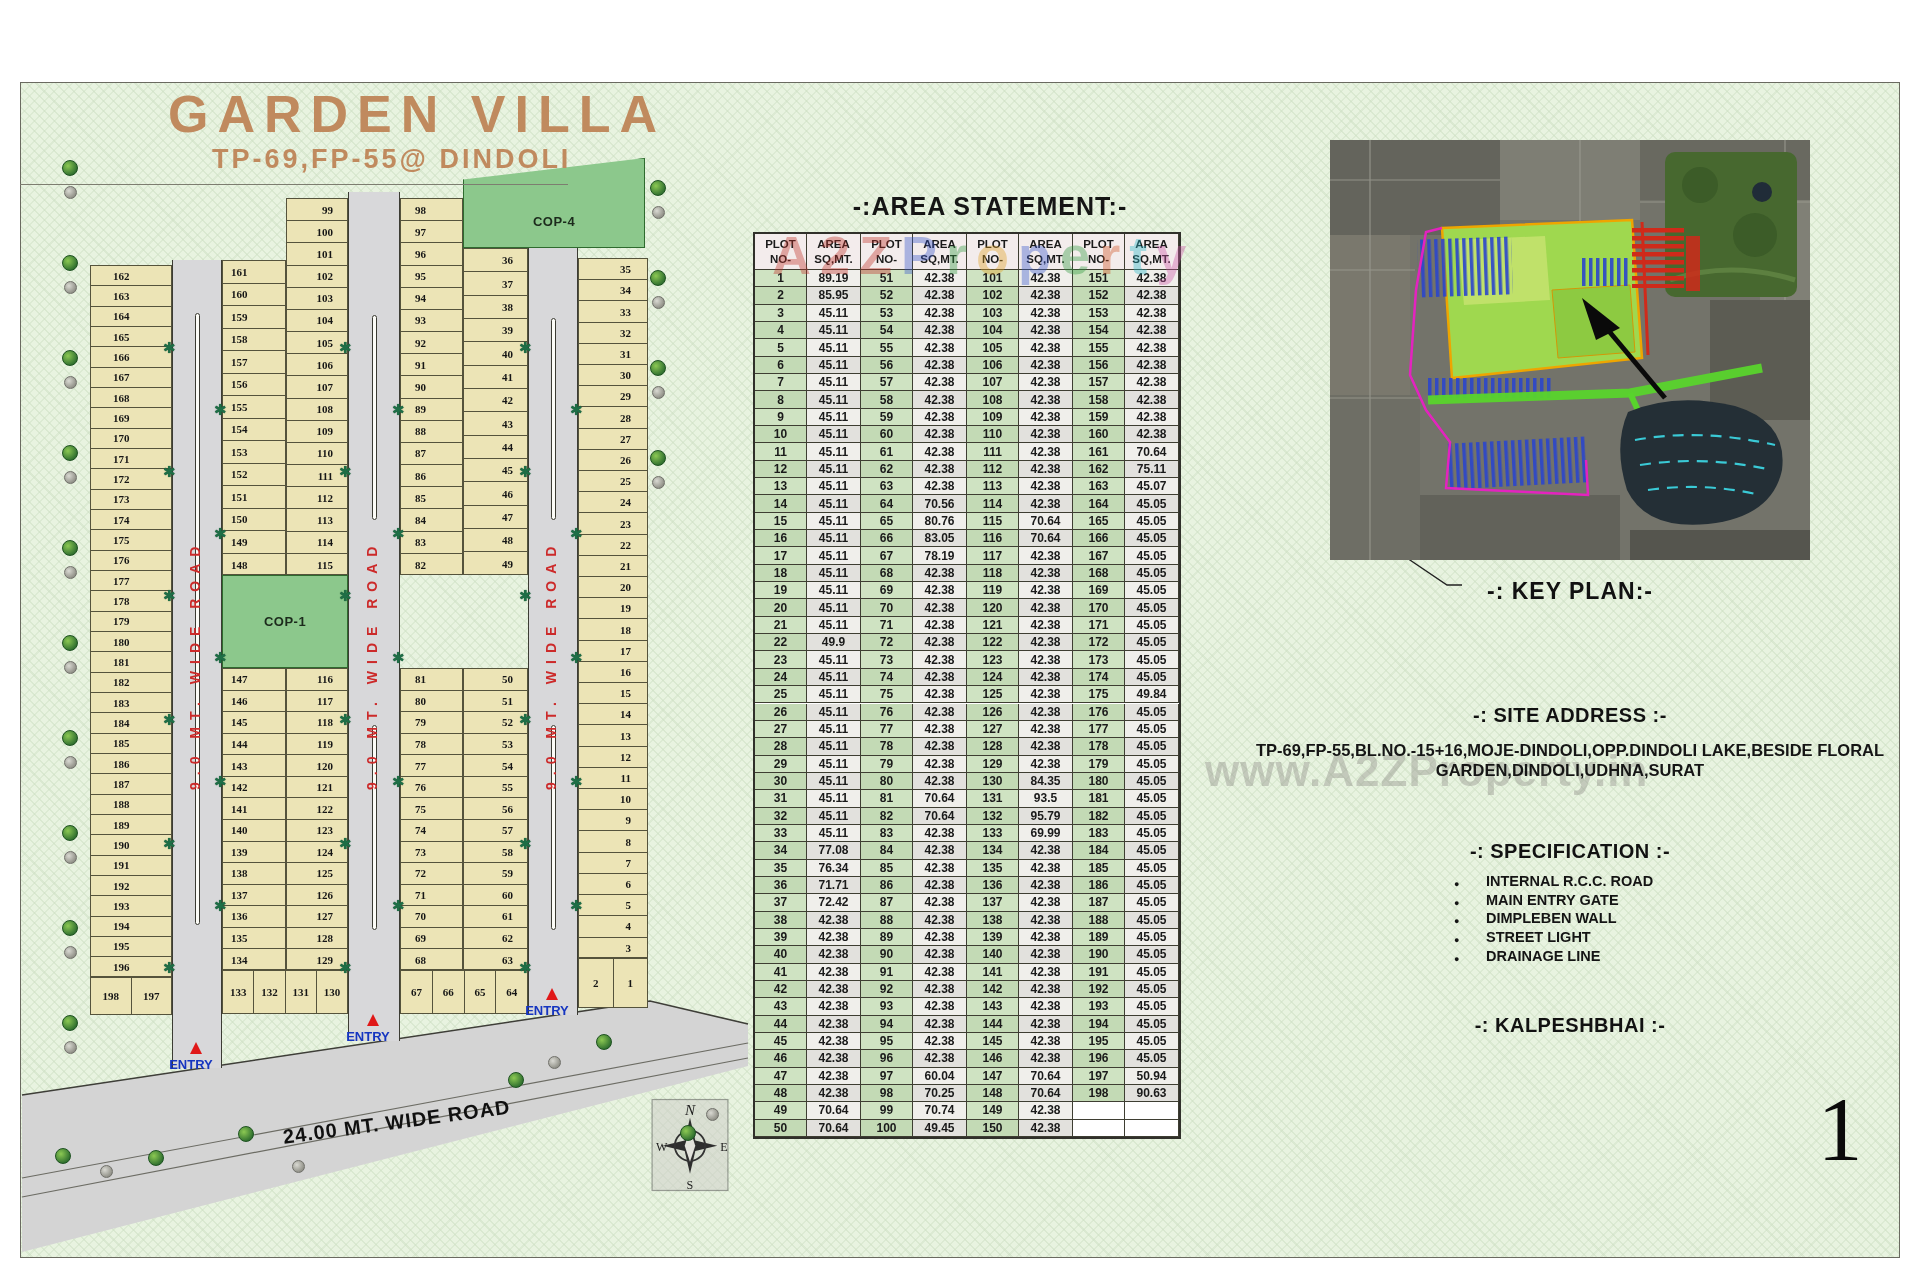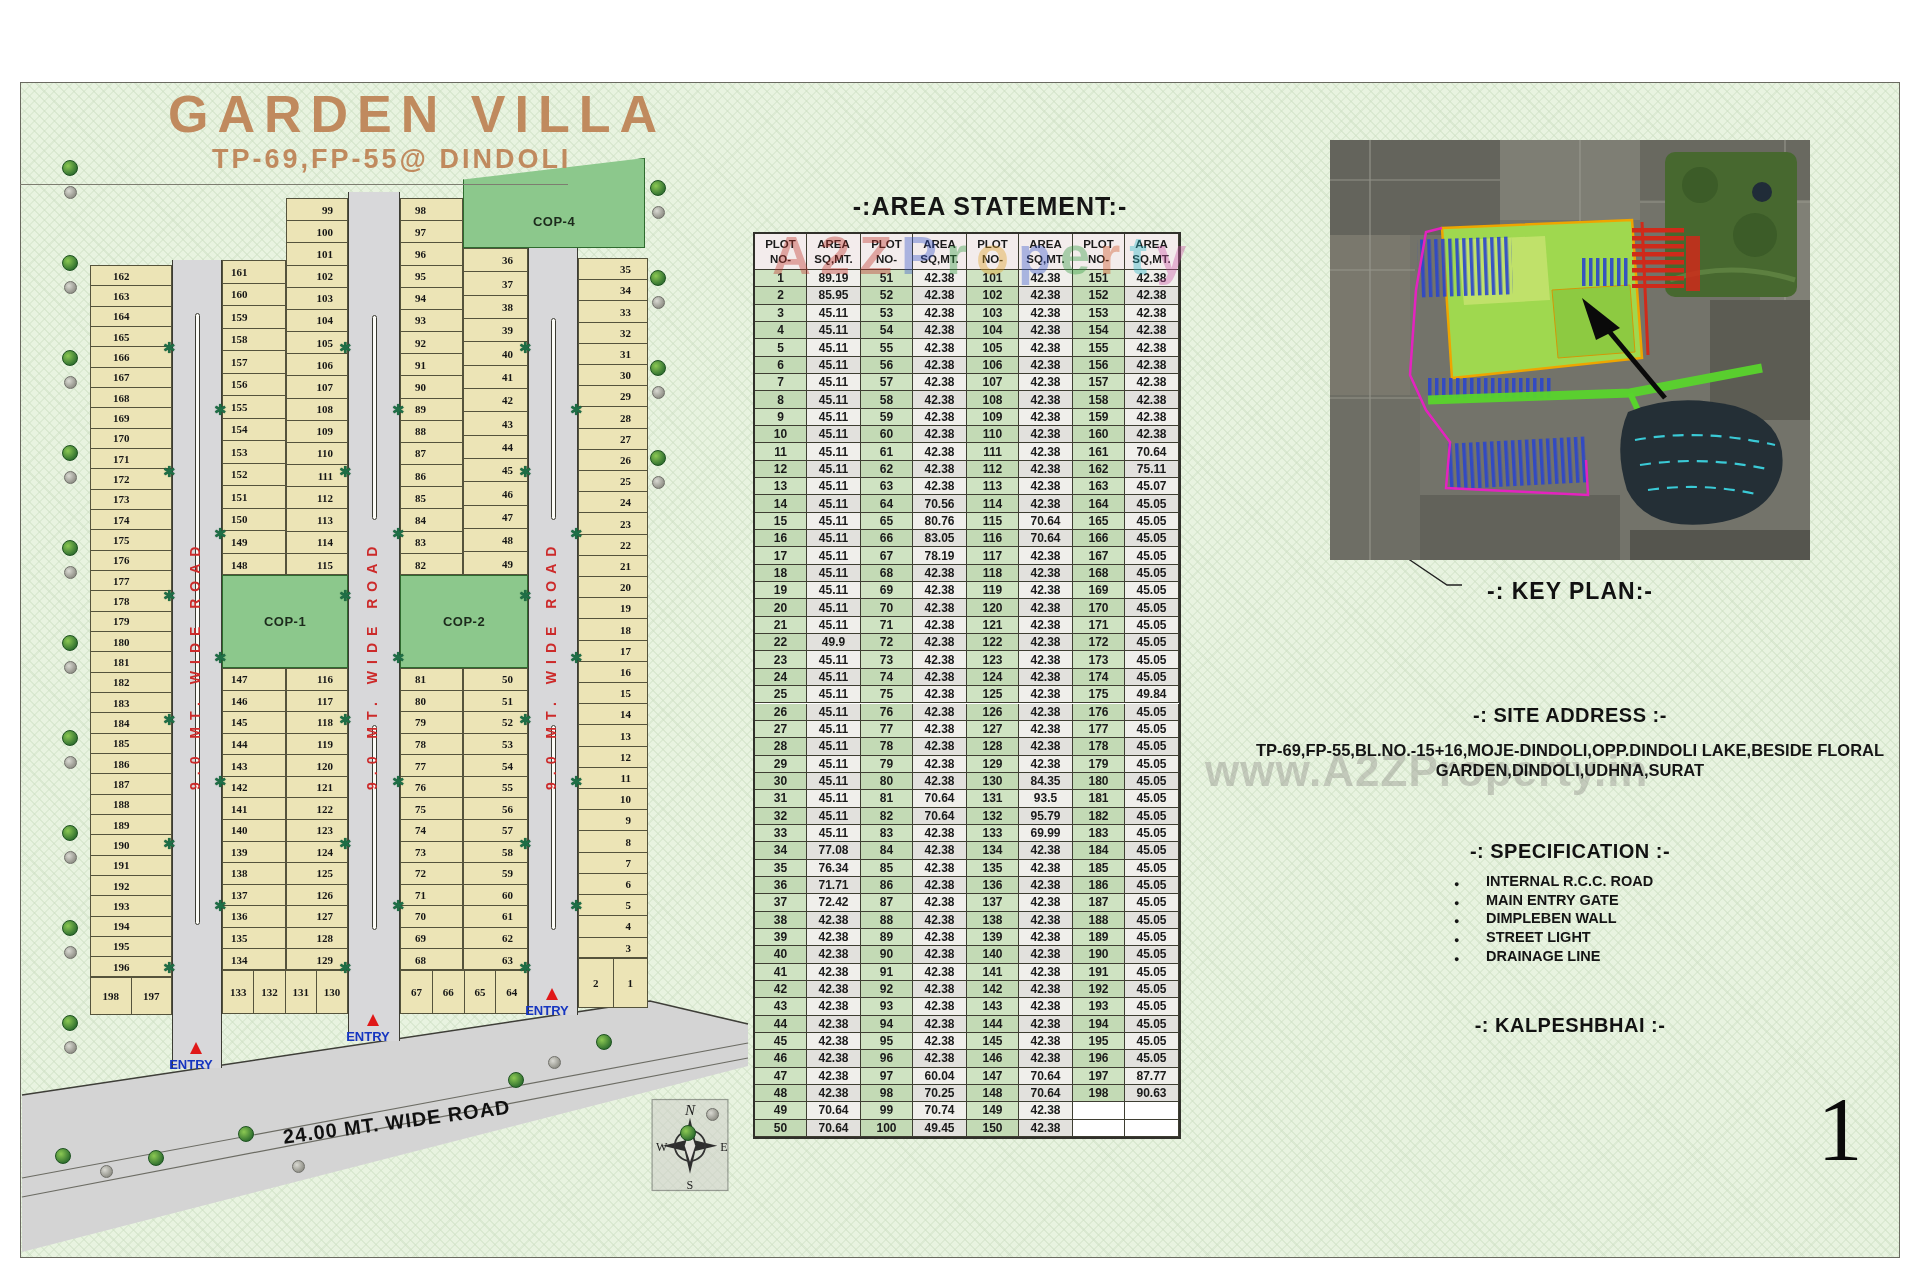--- a/index.html
+++ b/index.html
@@ -517,21 +517,21 @@
       <div class="tcell" style="left: 264px; top: 816.3px; width: 54px; height: 17.34px; background: rgb(226, 225, 221);">42.38</div>
       <div class="tcell" style="left: 318px; top: 816.3px; width: 52px; height: 17.34px; background: rgb(195, 218, 181);">196</div>
       <div class="tcell" style="left: 370px; top: 816.3px; width: 54px; height: 17.34px; background: rgb(226, 225, 221);">45.05</div>
       <div class="tcell" style="left: 0px; top: 833.64px; width: 52px; height: 17.34px; background: rgb(207, 227, 194);">47</div>
       <div class="tcell" style="left: 52px; top: 833.64px; width: 54px; height: 17.34px; background: rgb(240, 239, 235);">42.38</div>
       <div class="tcell" style="left: 106px; top: 833.64px; width: 52px; height: 17.34px; background: rgb(207, 227, 194);">97</div>
       <div class="tcell" style="left: 158px; top: 833.64px; width: 54px; height: 17.34px; background: rgb(240, 239, 235);">60.04</div>
       <div class="tcell" style="left: 212px; top: 833.64px; width: 52px; height: 17.34px; background: rgb(207, 227, 194);">147</div>
       <div class="tcell" style="left: 264px; top: 833.64px; width: 54px; height: 17.34px; background: rgb(240, 239, 235);">70.64</div>
       <div class="tcell" style="left: 318px; top: 833.64px; width: 52px; height: 17.34px; background: rgb(207, 227, 194);">197</div>
-      <div class="tcell" style="left: 370px; top: 833.64px; width: 54px; height: 17.34px; background: rgb(240, 239, 235);">87.77</div>
+      <div class="tcell" style="left: 370px; top: 833.64px; width: 54px; height: 17.34px; background: rgb(240, 239, 235);">50.94</div>
       <div class="tcell" style="left: 0px; top: 850.98px; width: 52px; height: 17.34px; background: rgb(195, 218, 181);">48</div>
       <div class="tcell" style="left: 52px; top: 850.98px; width: 54px; height: 17.34px; background: rgb(226, 225, 221);">42.38</div>
       <div class="tcell" style="left: 106px; top: 850.98px; width: 52px; height: 17.34px; background: rgb(195, 218, 181);">98</div>
       <div class="tcell" style="left: 158px; top: 850.98px; width: 54px; height: 17.34px; background: rgb(226, 225, 221);">70.25</div>
       <div class="tcell" style="left: 212px; top: 850.98px; width: 52px; height: 17.34px; background: rgb(195, 218, 181);">148</div>
       <div class="tcell" style="left: 264px; top: 850.98px; width: 54px; height: 17.34px; background: rgb(226, 225, 221);">70.64</div>
       <div class="tcell" style="left: 318px; top: 850.98px; width: 52px; height: 17.34px; background: rgb(195, 218, 181);">198</div>
       <div class="tcell" style="left: 370px; top: 850.98px; width: 54px; height: 17.34px; background: rgb(226, 225, 221);">90.63</div>
       <div class="tcell" style="left: 0px; top: 868.32px; width: 52px; height: 17.34px; background: rgb(207, 227, 194);">49</div>
       <div class="tcell" style="left: 52px; top: 868.32px; width: 54px; height: 17.34px; background: rgb(240, 239, 235);">70.64</div>
@@ -855,21 +855,20 @@
     <div class="road-label" style="left: 187px; top: 430px; height: 470px; width: 20px;">9.0 MT. WIDE ROAD</div>
     <div class="road" style="left: 348px; top: 192px; width: 52px; height: 849px;"></div>
     <div class="median" style="left: 372px; top: 315px; height: 205px;"></div>
     <div class="median" style="left: 372px; top: 725px; height: 205px;"></div>
     <div class="road-label" style="left: 364px; top: 430px; height: 470px; width: 20px;">9.0 MT. WIDE ROAD</div>
     <div class="road" style="left: 528px; top: 248px; width: 50px; height: 767px;"></div>
     <div class="median" style="left: 551px; top: 318px; height: 202px;"></div>
     <div class="median" style="left: 551px; top: 725px; height: 205px;"></div>
     <div class="road-label" style="left: 543px; top: 430px; height: 470px; width: 20px;">9.0 MT. WIDE ROAD</div>
     <div class="cop" style="left: 222px; top: 575px; width: 126px; height: 93px;">COP-1</div>
-    <div class="cop" style="left: 400px; top: 575px; width: 128px; height: 93px;">COP-2</div>
     <div class="cop" style="left: 463px; top: 158px; width: 182px; height: 90px; clip-path: polygon(0px 24%, 100% 0px, 100% 100%, 0px 100%); align-items: flex-end; padding-bottom: 18px; box-sizing: border-box;">COP-4</div>
     <div class="entry-tri" style="left: 190px; top: 1042px;"></div>
     <div class="entry-label" style="left: 160px; top: 1057px;">ENTRY</div>
     <div class="entry-tri" style="left: 367px; top: 1014px;"></div>
     <div class="entry-label" style="left: 337px; top: 1029px;">ENTRY</div>
     <div class="entry-tri" style="left: 546px; top: 988px;"></div>
     <div class="entry-label" style="left: 516px; top: 1003px;">ENTRY</div>
     <div class="tree-star" style="left: 163px; top: 340px;">✱</div>
     <div class="tree-star" style="left: 214px; top: 402px;">✱</div>
     <div class="tree-star" style="left: 163px; top: 464px;">✱</div>

